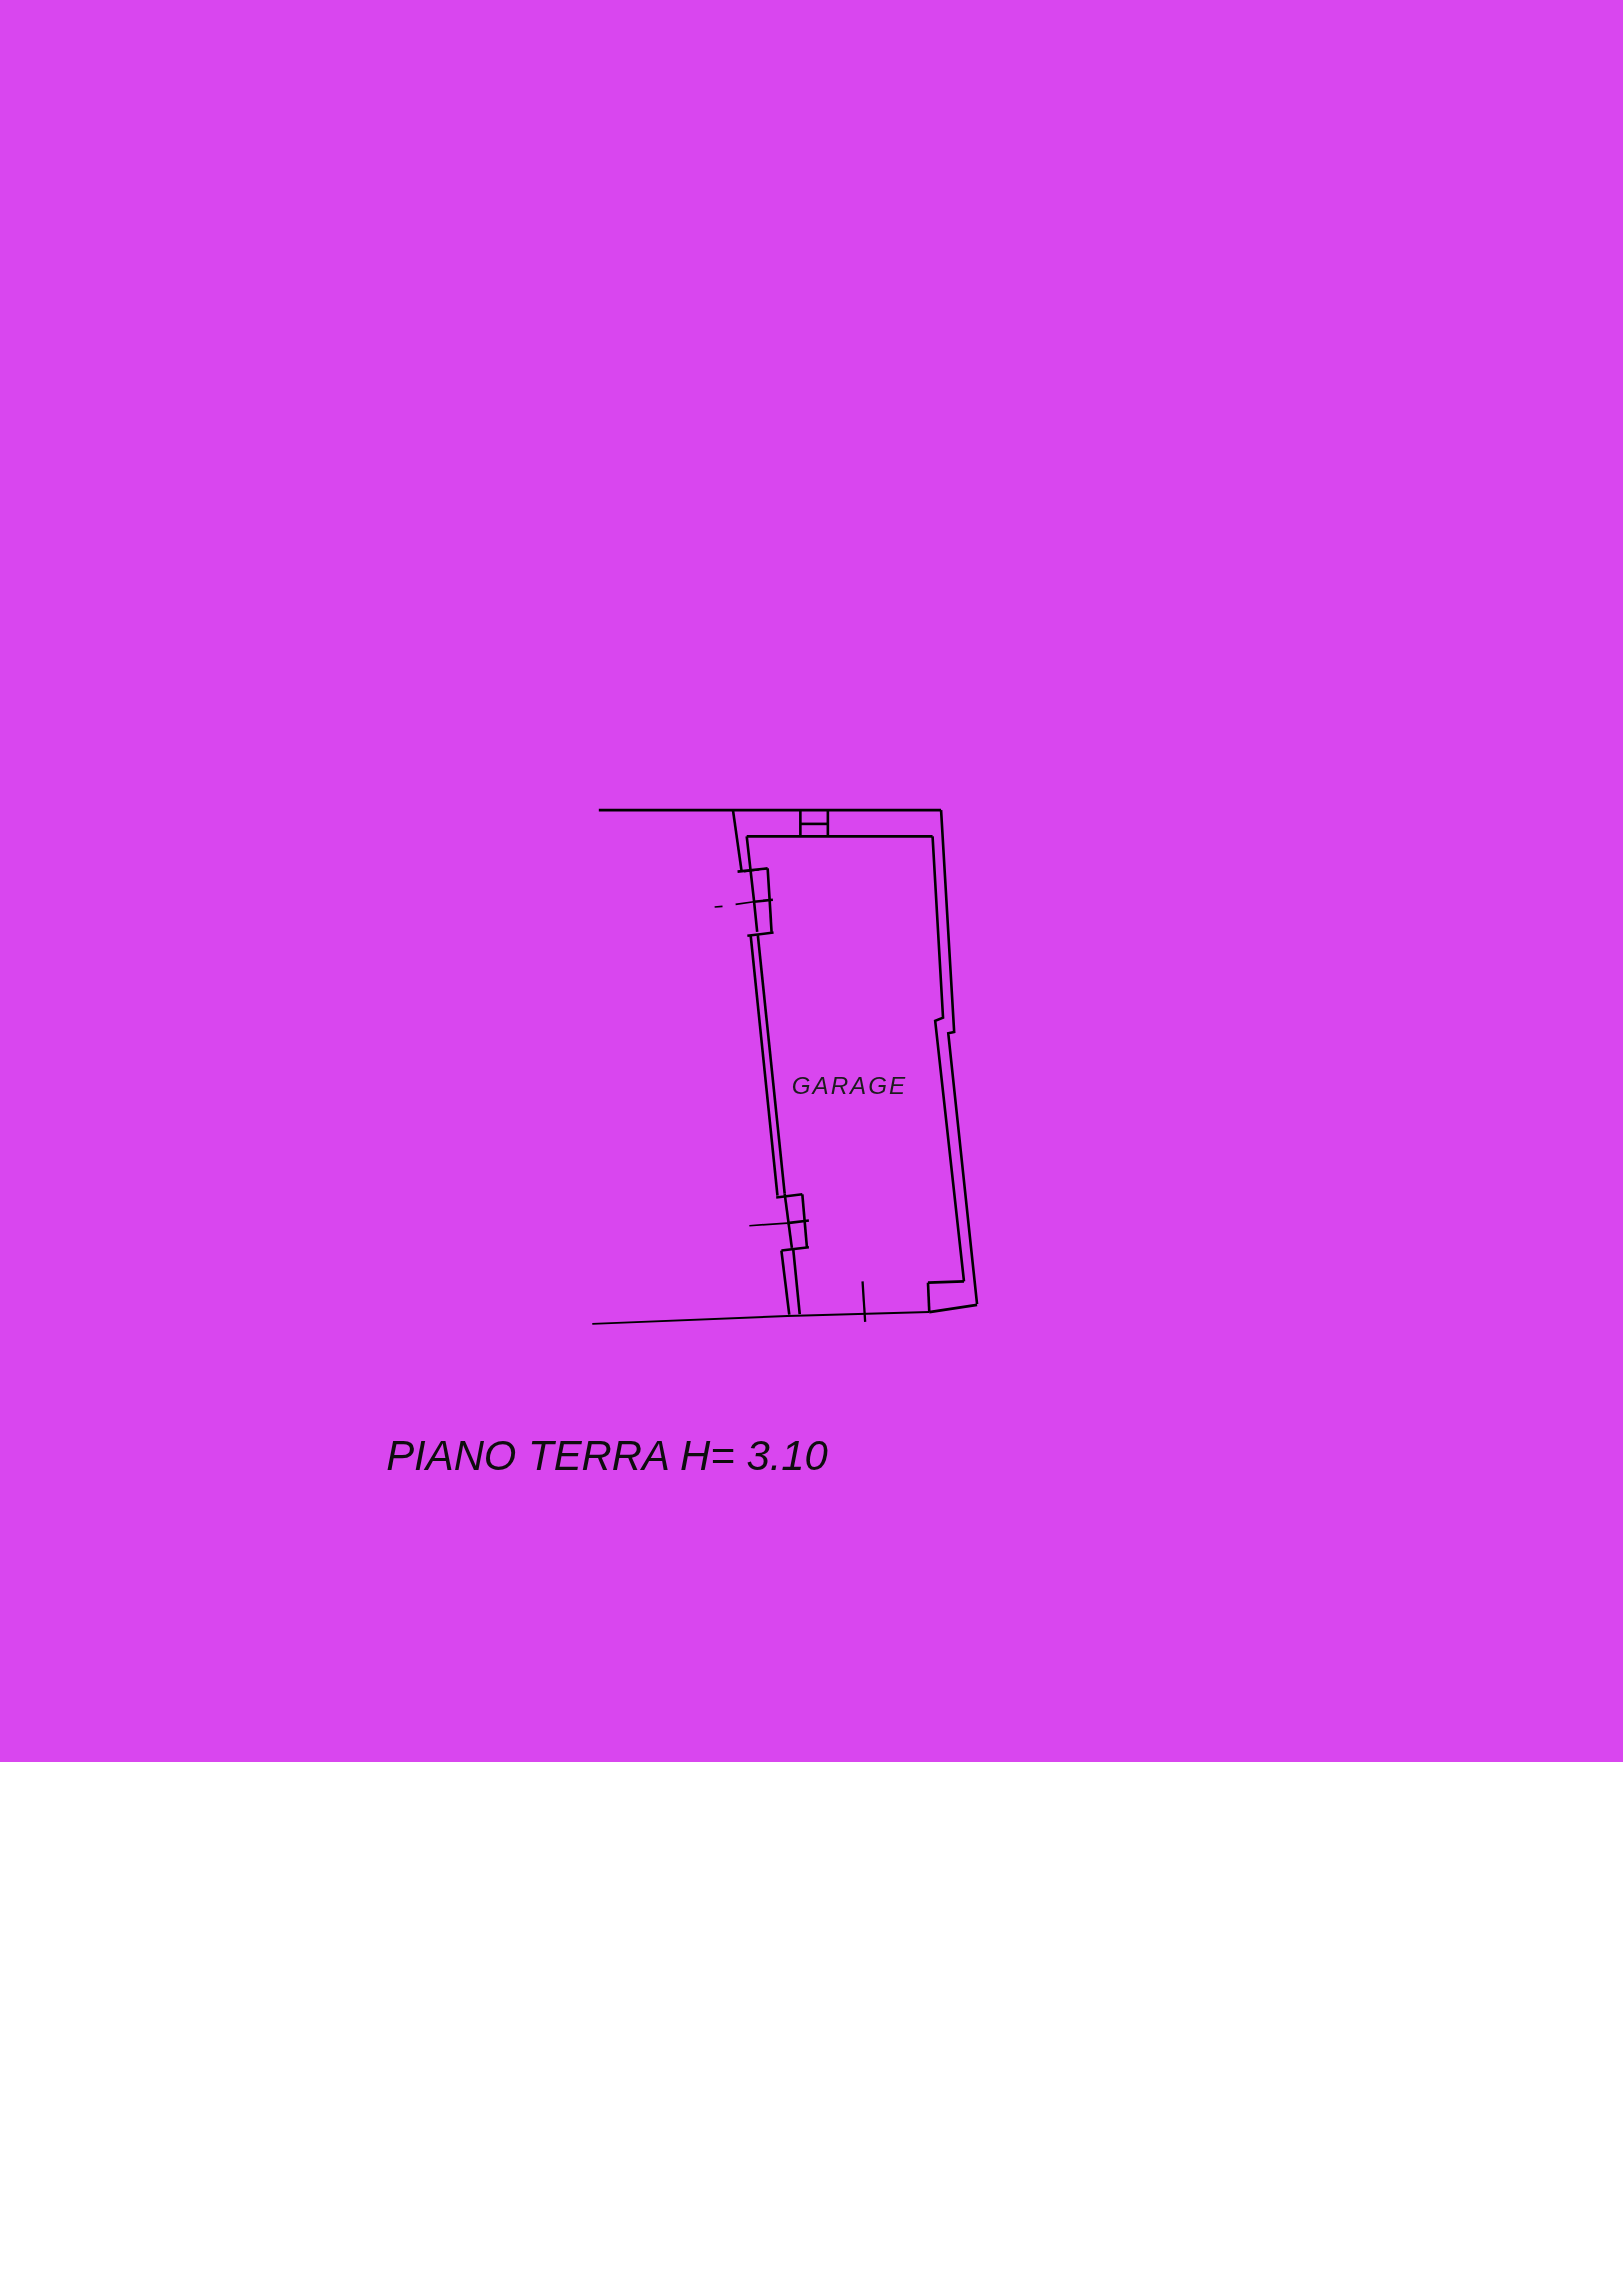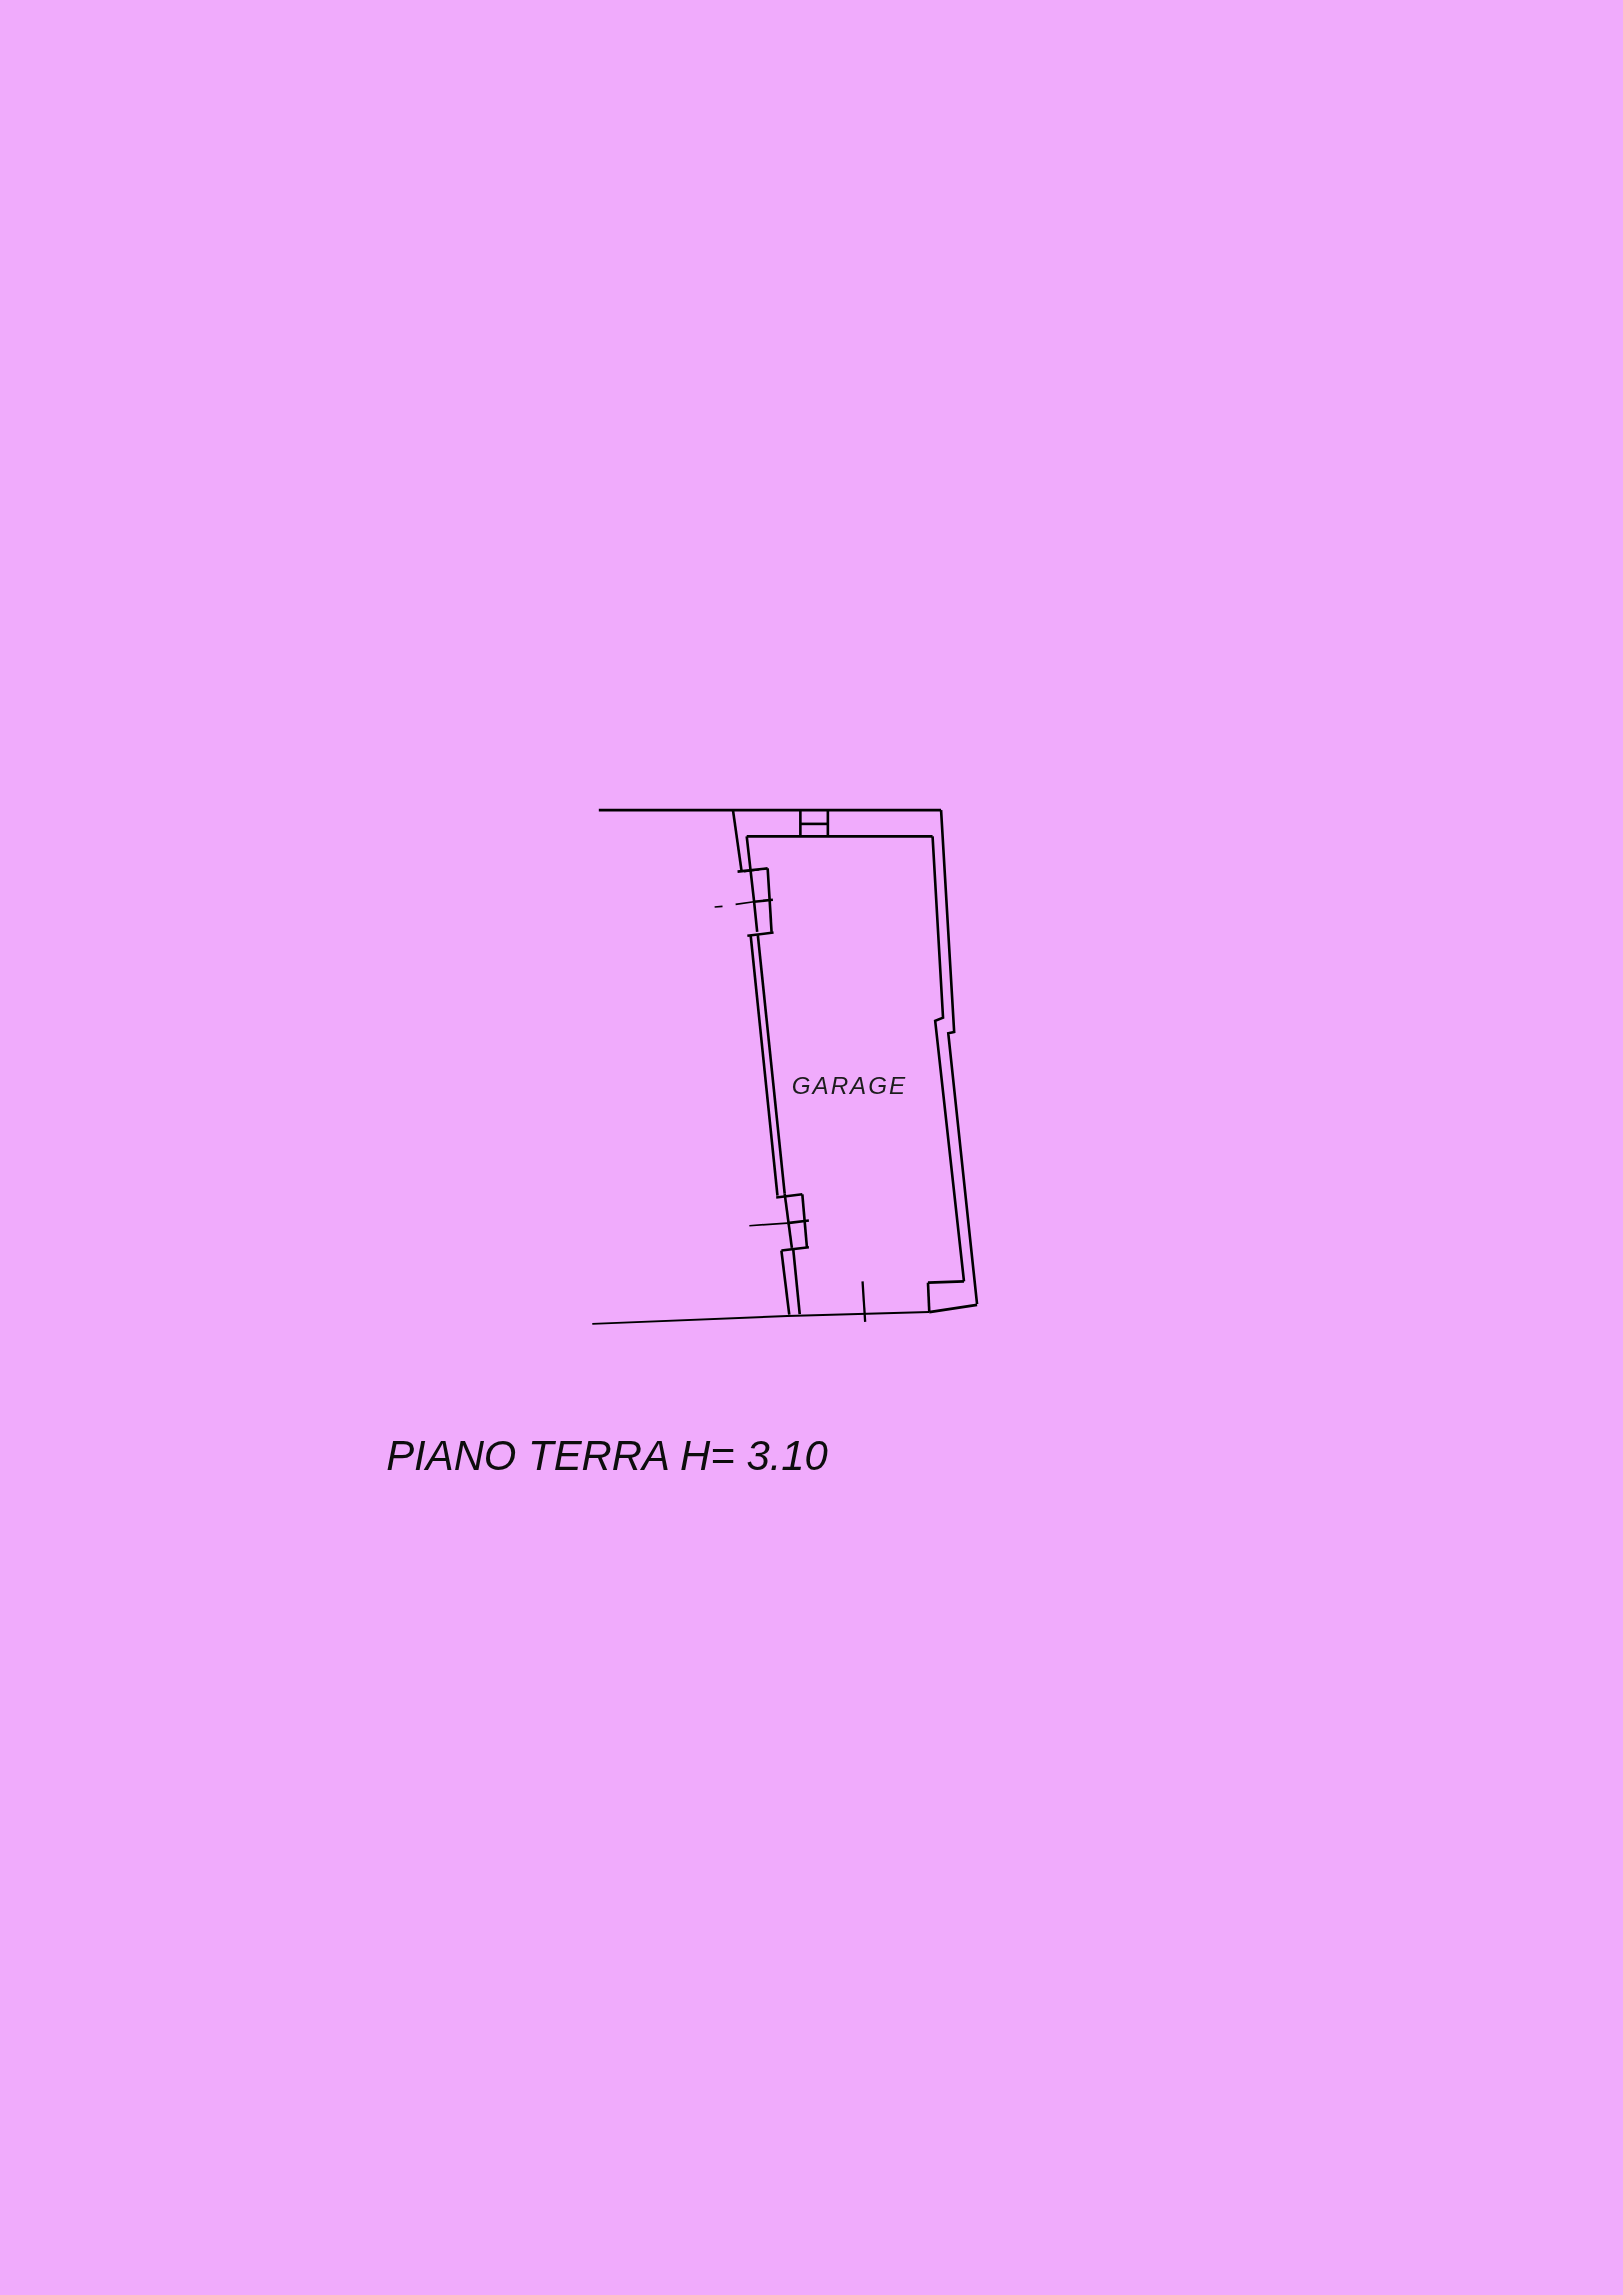--- a/index.html
+++ b/index.html
@@ -3,22 +3,22 @@
 <meta charset="utf-8">
 <style>
   html, body {
     margin: 0;
     padding: 0;
     background: #ffffff;
   }
   .page {
     position: relative;
     width: 1623px;
-    height: 2295px;
-    background: #f0abfc;
+    height: 1762px;
+    background: #d946ef;
     overflow: hidden;
     font-family: "Liberation Sans", sans-serif;
   }
   svg.plan {
     position: absolute;
     left: 0;
     top: 0;
     width: 1623px;
     height: 2295px;
     display: block;

